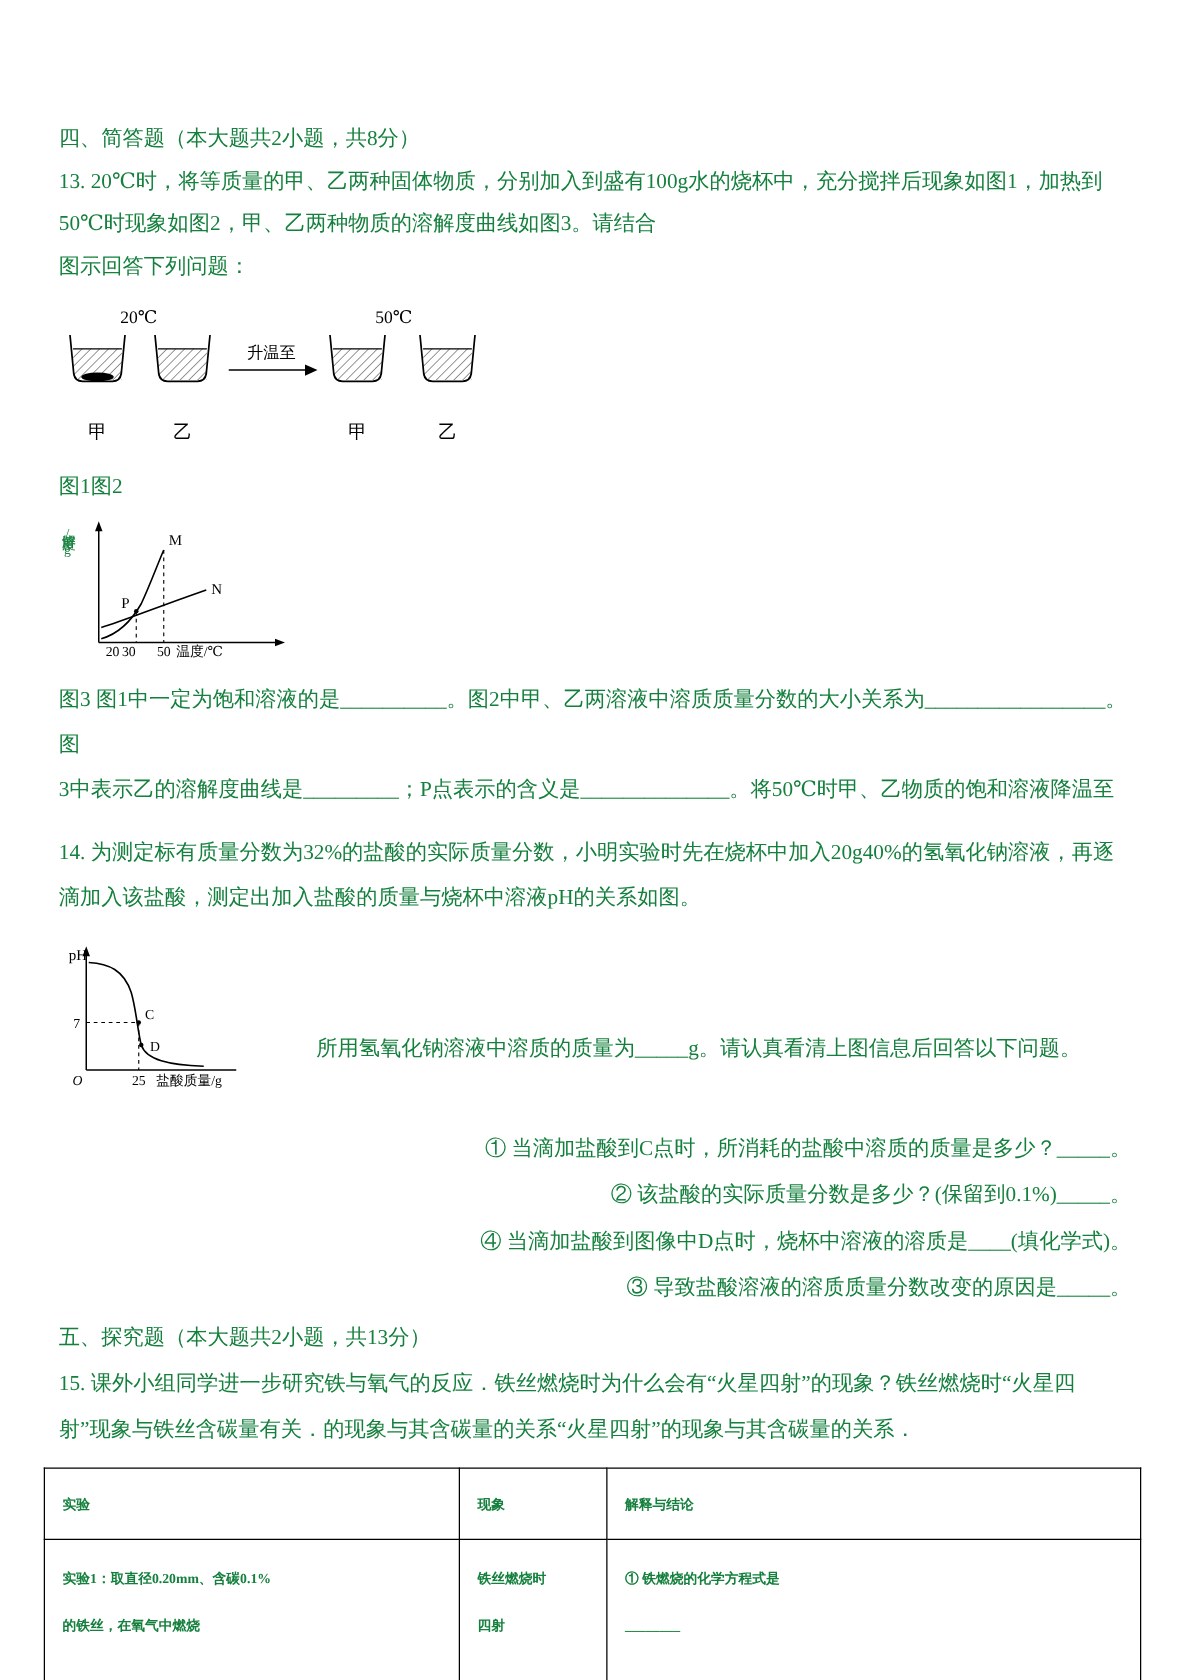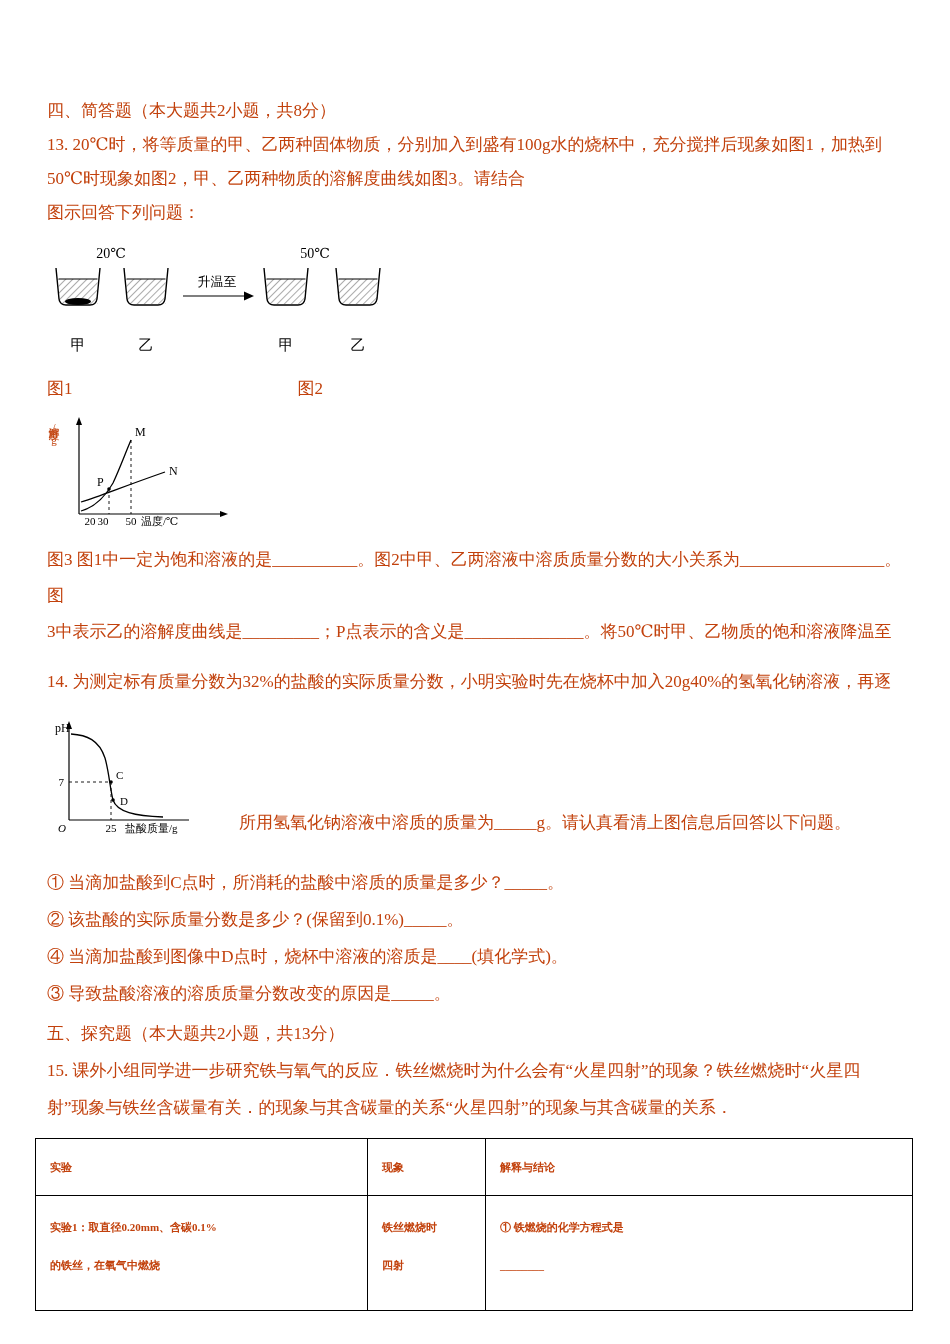--- a/index.html
+++ b/index.html
@@ -1,33 +1,33 @@
 <!DOCTYPE html>
 <html><head>
 <meta charset="utf-8">
 <style>
   html,body{margin:0;padding:0;background:#ffffff;}
   .page{
-    width:950px;height:1344px;margin:0 auto;background:#fff;color:#c2410c;
+    width:950px;height:1344px;margin:0 auto;background:#fff;color:#15803d;
     font-family:"Liberation Serif","DejaVu Serif",serif;font-size:17px;
     padding:94px 45px 0 47px;box-sizing:border-box;overflow:hidden;position:relative;
   }
   .tline{line-height:34px;}
   .para{margin-top:14px;}
   .para .tline{line-height:36px;}
-  .items{margin-top:26px;}
+  .items{margin-top:26px;text-align:right;}
   .items .tline{line-height:37px;}
   .fig-beakers{margin-top:14px;display:block;}
   .fig-captions{margin-top:22px;line-height:26px;}
-  .fig-captions .cap2{margin-left:225px;}
+  .fig-captions .cap2{}
   .fig3-wrap{position:relative;margin-top:12px;height:114px;}
   .v-label{position:absolute;left:0;top:4px;writing-mode:vertical-rl;text-orientation:upright;
     font-size:11px;line-height:13px;letter-spacing:1px;}
   .fig3-wrap svg{margin-left:10px;display:block;}
-  .ph-row{margin-top:16px;display:flex;align-items:flex-end;}
+  .ph-row{margin-top:16px;display:flex;align-items:center;gap:14px;}
   .ph-side{margin-left:42px;margin-top:52px;flex:1;line-height:30px;}
   .sec5{margin-top:4px;line-height:36px;}
   .q15 .tline{line-height:37px;}
   table.exp{border-collapse:collapse;margin-top:12px;margin-left:-12px;width:877px;table-layout:fixed;}
   table.exp th,table.exp td{border:1.5px solid #000;padding:6px 14px;text-align:left;font-weight:bold;font-size:11px;}
   table.exp th{height:44px;vertical-align:middle;}
   table.exp td{height:96px;vertical-align:top;padding-top:12px;}
   table.exp .cl{line-height:38px;}
   svg text{font-family:"Liberation Serif","DejaVu Serif",serif;fill:#000;}
 </style>
@@ -109,20 +109,21 @@
     </svg>
   </div>
 
   <div class="para">
     <div class="tline">图3 图1中一定为饱和溶液的是__________。图2中甲、乙两溶液中溶质质量分数的大小关系为_________________。图</div>
     <div class="tline">3中表示乙的溶解度曲线是_________；P点表示的含义是______________。将50℃时甲、乙物质的饱和溶液降温至</div>
   </div>
 
   <div class="para">
     <div class="tline">14. 为测定标有质量分数为32%的盐酸的实际质量分数，小明实验时先在烧杯中加入20g40%的氢氧化钠溶液，再逐</div>
+    <div class="tline">滴加入该盐酸，测定出加入盐酸的质量与烧杯中溶液pH的关系如图。</div>
   </div>
 
   <div class="ph-row">
     <svg width="150" height="122" viewBox="0 0 150 122">
       <line x1="22" y1="10" x2="22" y2="104" stroke="#000" stroke-width="1.2"></line>
       <polygon points="22,5 19,13 25,13" fill="#000"></polygon>
       <line x1="22" y1="104" x2="142" y2="104" stroke="#000" stroke-width="1.2"></line>
       <path d="M24,18 C40,19 52,24 58,42 C62,56 63,72 66,84 C70,96 88,100 116,101" fill="none" stroke="#000" stroke-width="1.3"></path>
       <line x1="22" y1="66" x2="64" y2="66" stroke="#000" stroke-width="0.9" stroke-dasharray="3,3"></line>
       <line x1="64" y1="66" x2="64" y2="104" stroke="#000" stroke-width="0.9" stroke-dasharray="3,3"></line>

